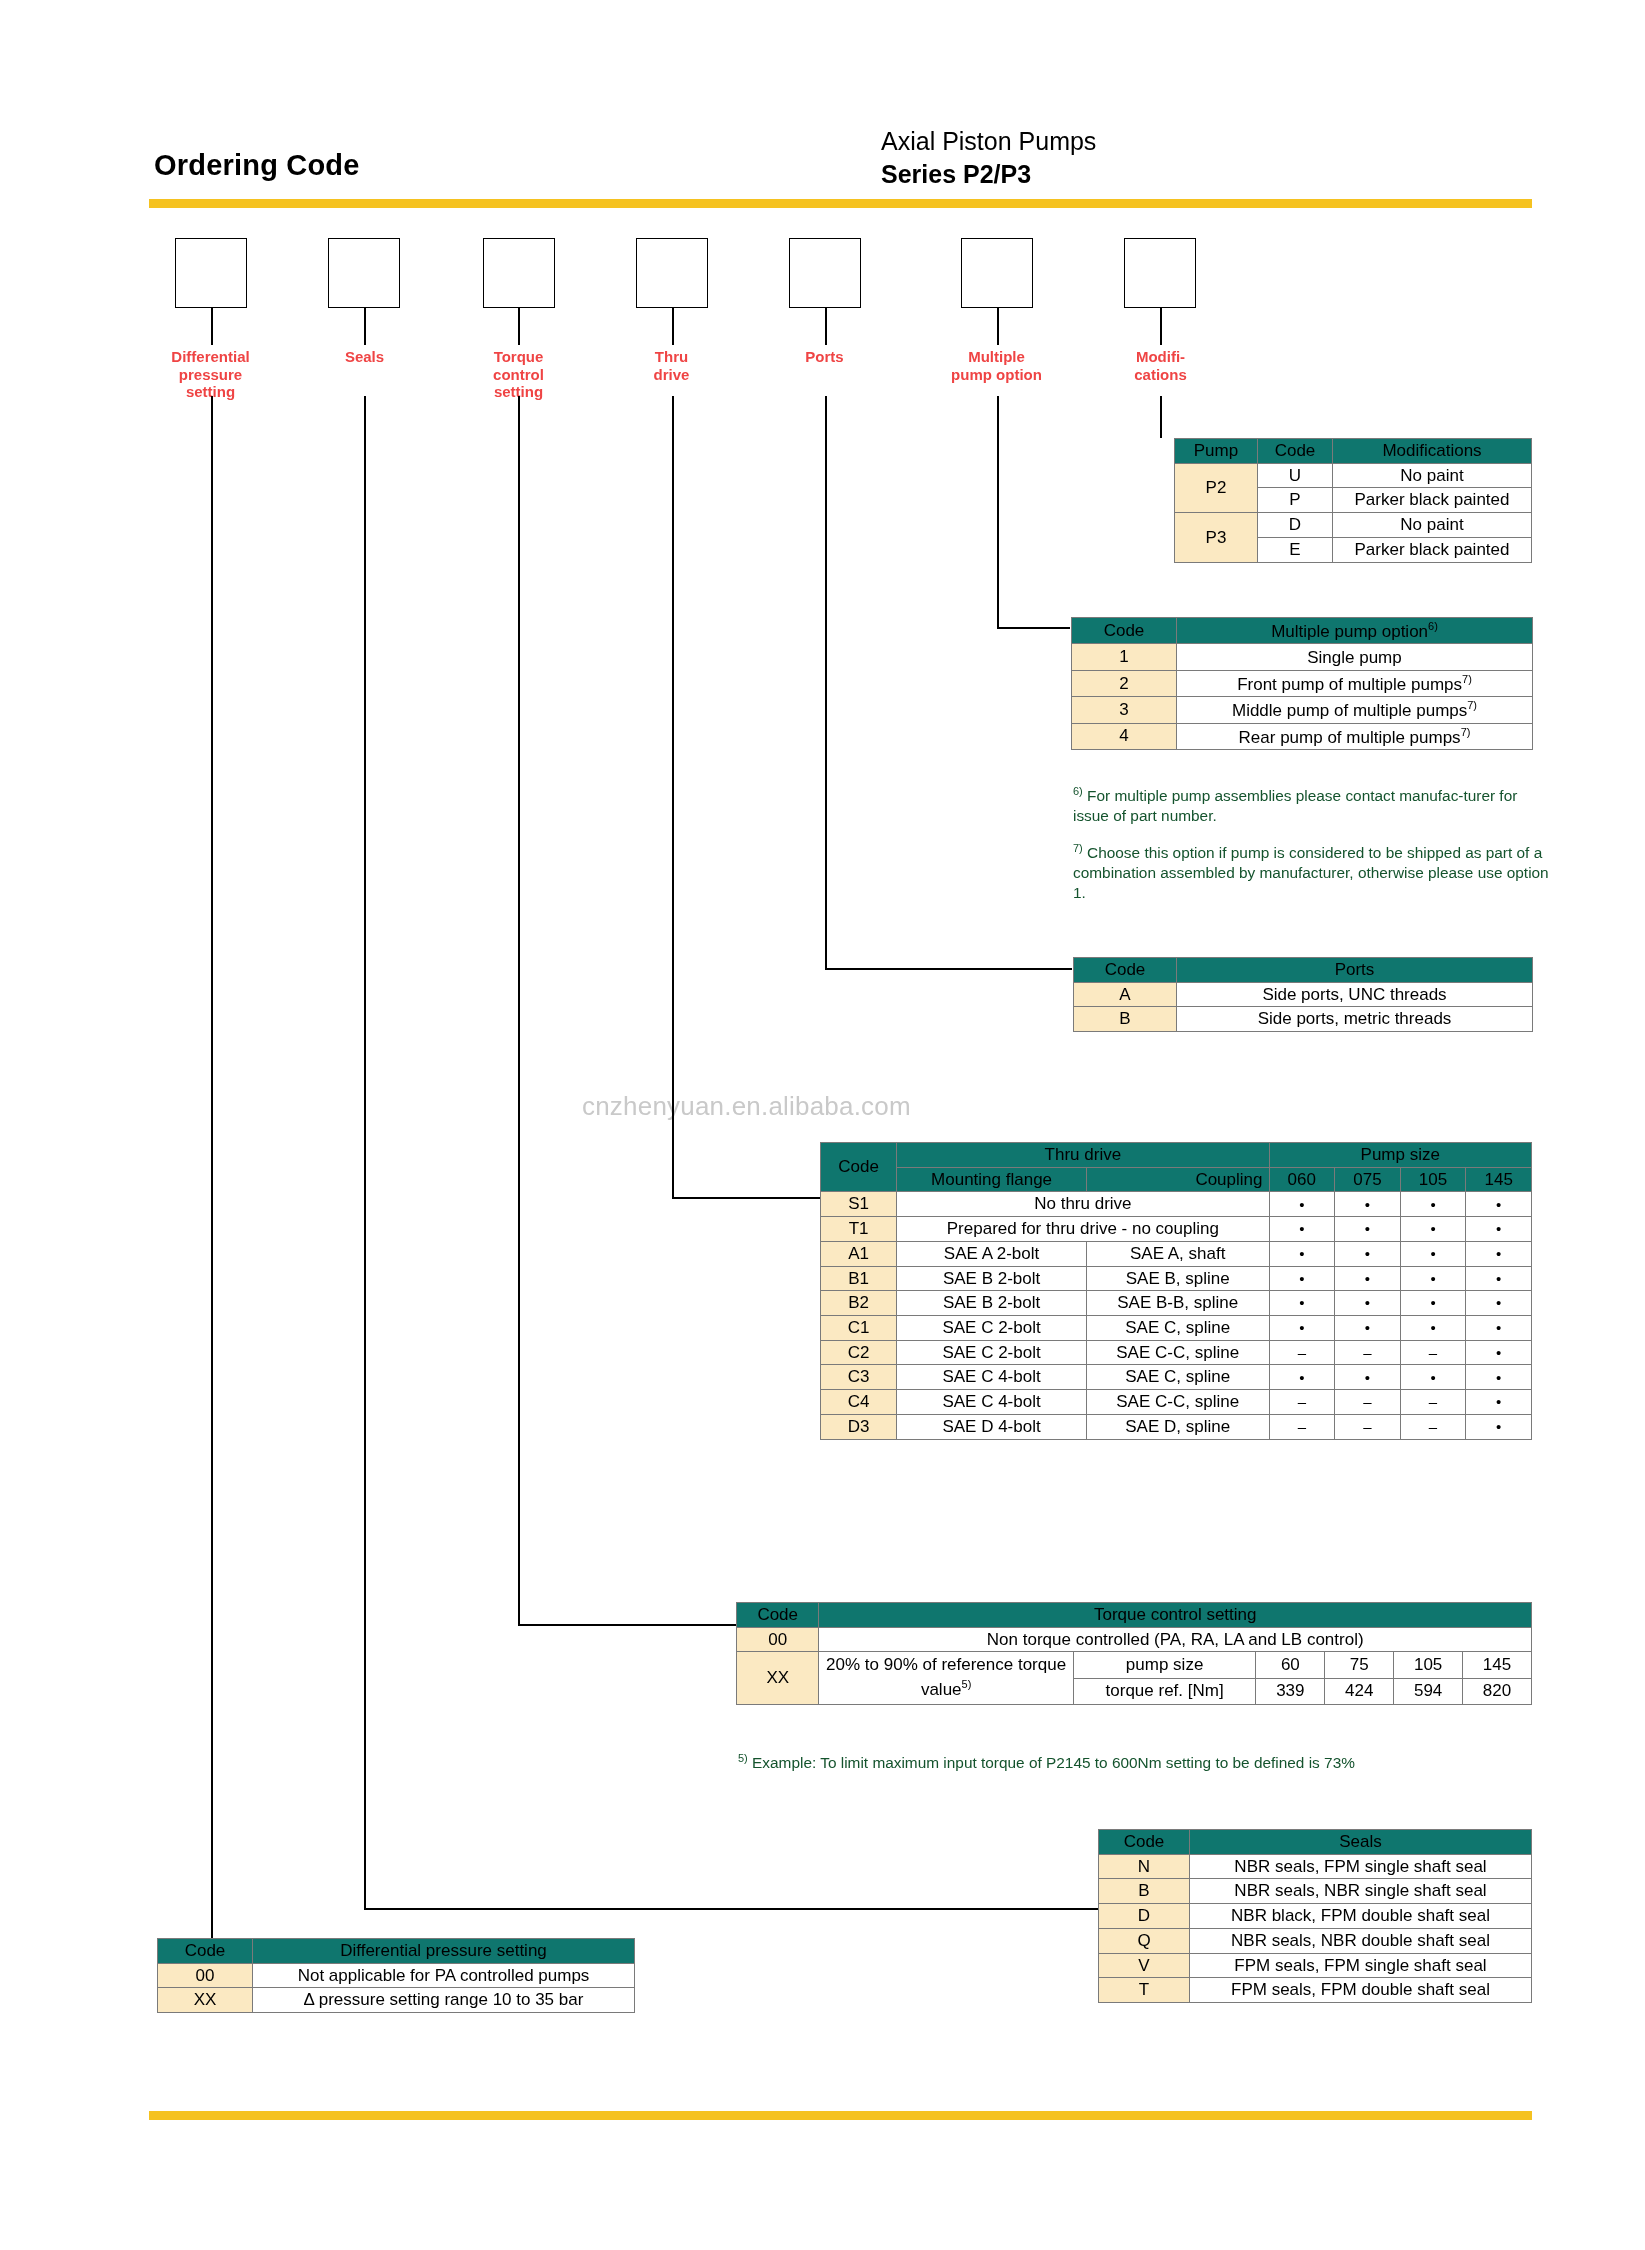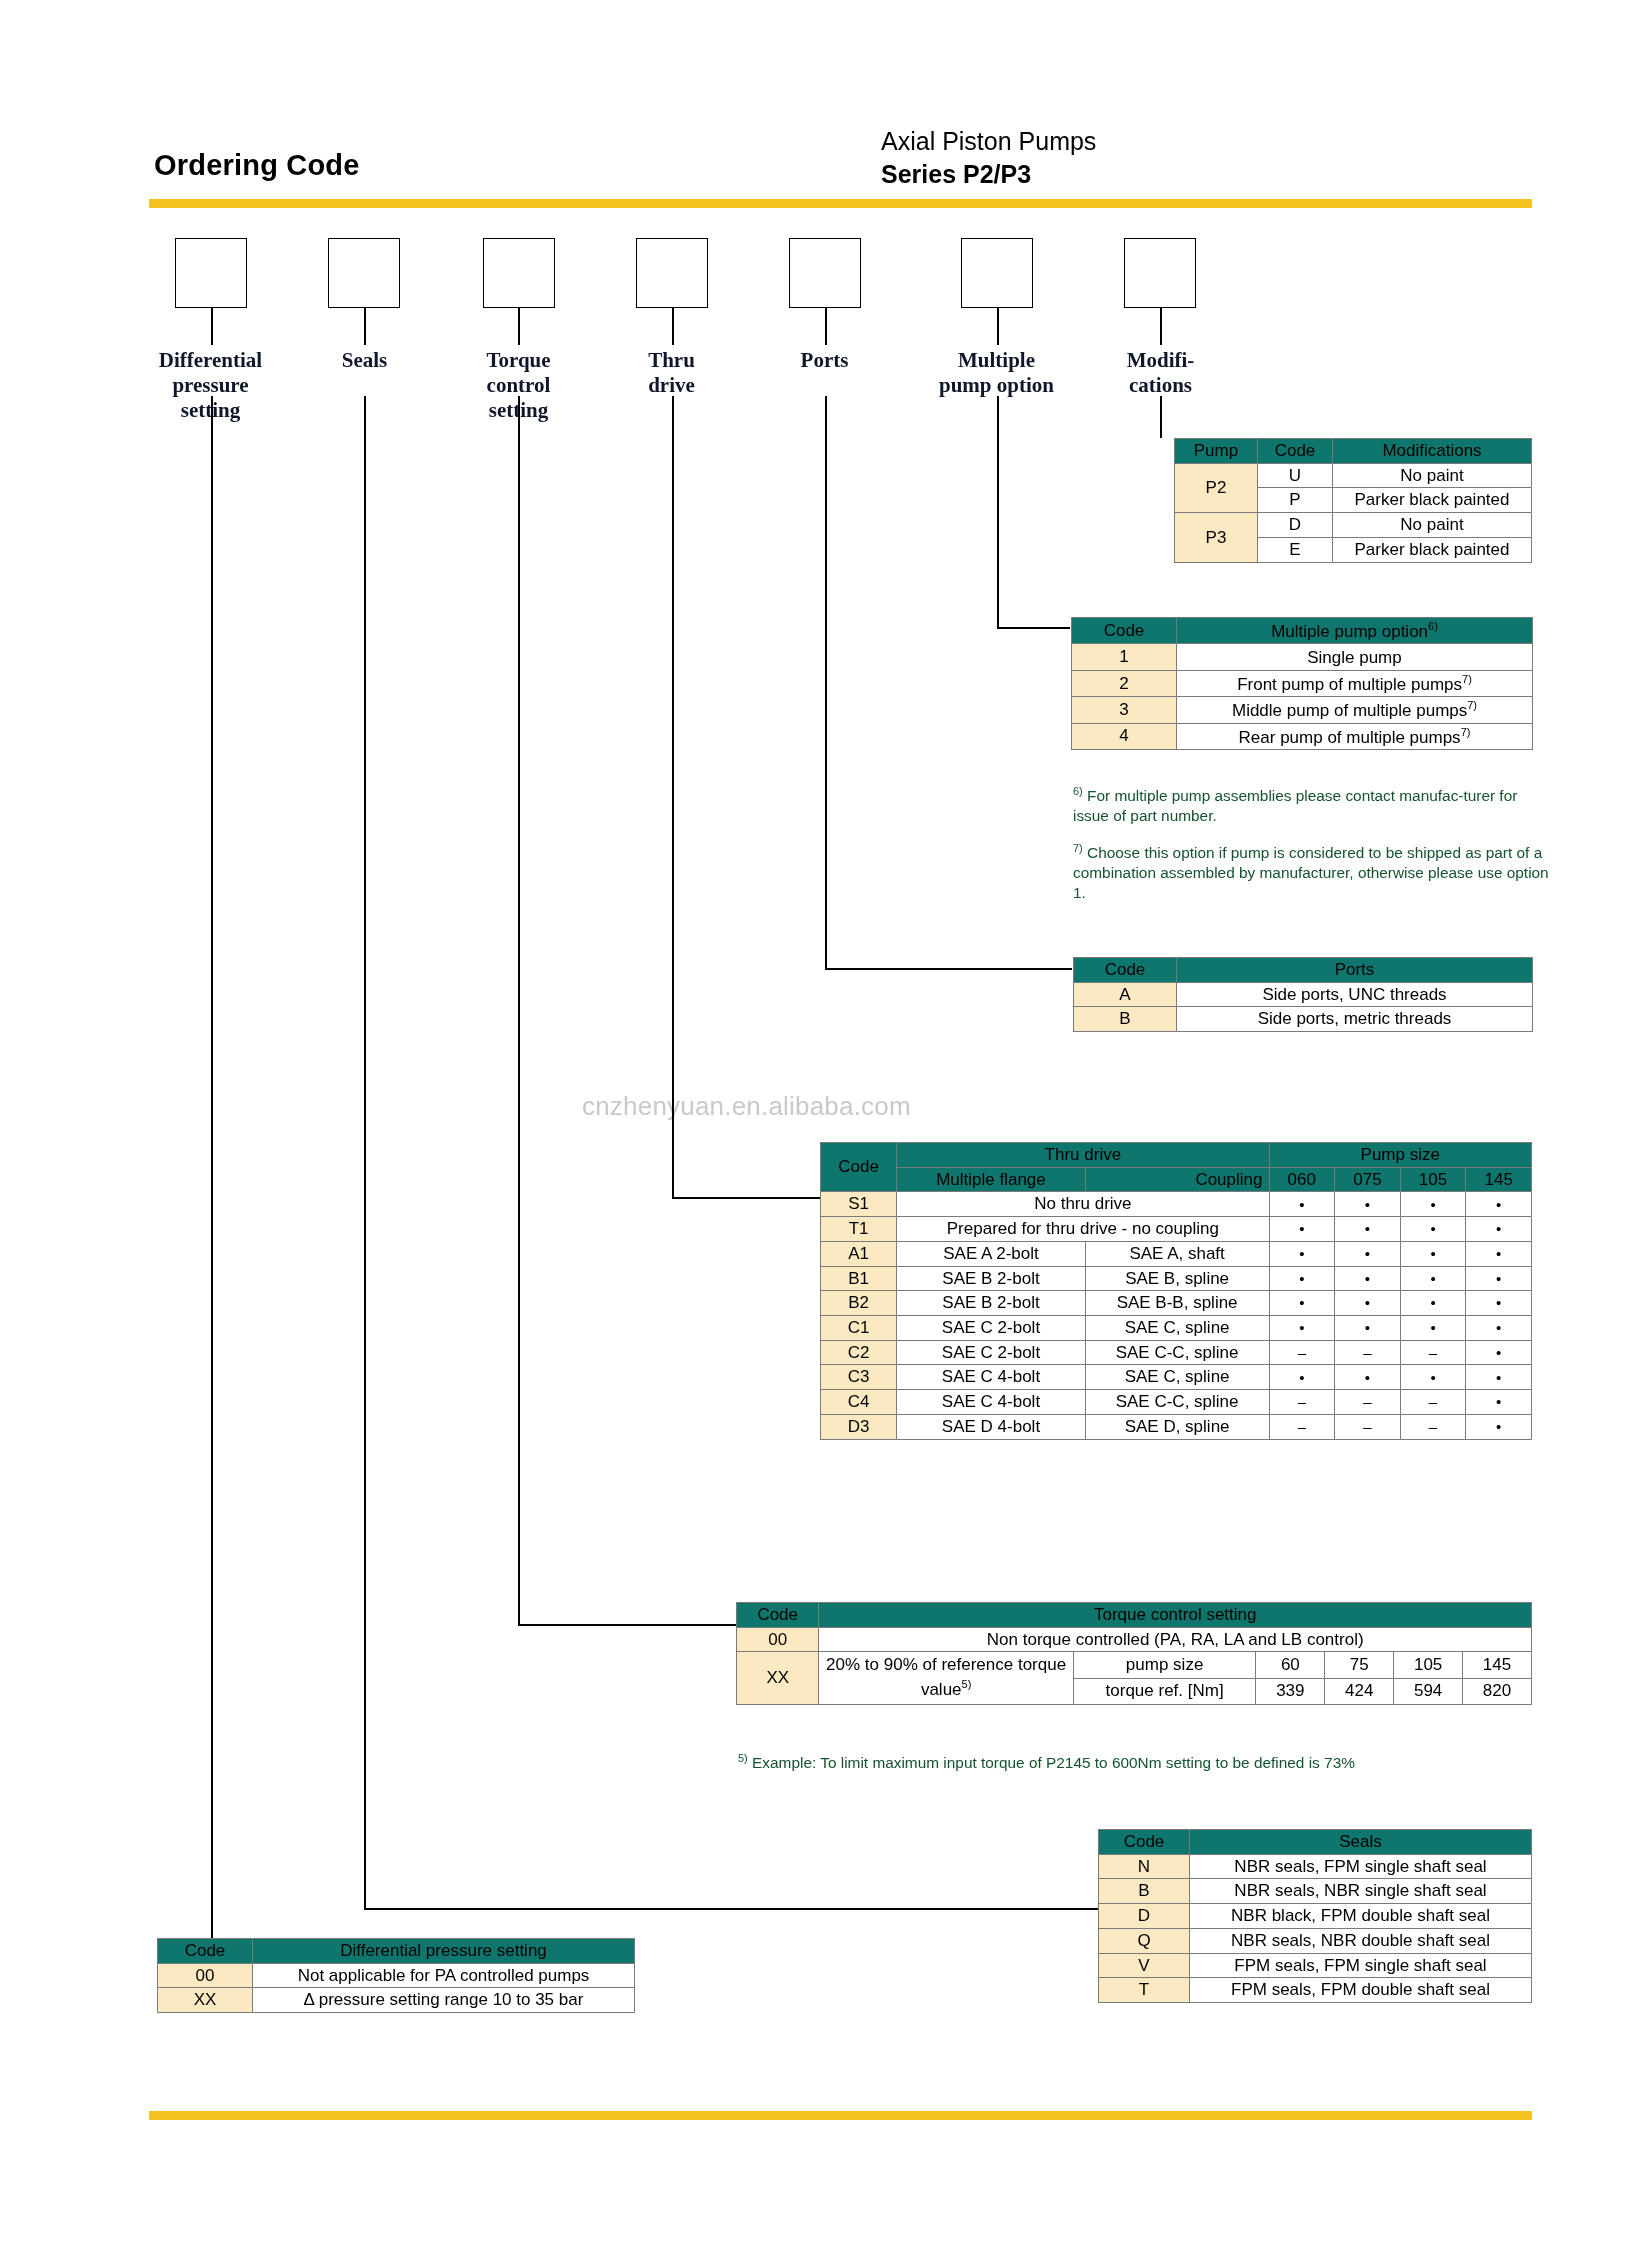--- a/index.html
+++ b/index.html
@@ -31,22 +31,22 @@
     background:#f5c220;
   }
 
   
   .codebox{
     position:absolute;width:72px;height:70px;
     border:1.6px solid #000;background:#fff;box-sizing:border-box;
   }
   
   .colcap{
-    position:absolute;font-size:21px;font-weight:bold;color:#0f172a;
-    line-height:1.18;text-align:center;white-space:pre-line;font-family:Liberation Serif, serif;
+    position:absolute;font-size:15px;font-weight:bold;color:#ef4444;
+    line-height:1.18;text-align:center;white-space:pre-line;
   }
 
   
   .vline{position:absolute;width:1.6px;background:#000;}
   .hline{position:absolute;height:1.6px;background:#000;}
 
   
   table.tbl{
     position:absolute;border-collapse:collapse;background:#fff;
     font-size:17px;color:#000;
@@ -229,21 +229,21 @@
     </table>
 
   <table class="tbl" style="left:820px;top:1142px;width:712px;">
     <tbody>
         <tr>
       <td class="hd" rowspan="2" style="width:72px;">Code</td>
       <td class="hd" colspan="2">Thru drive</td>
       <td class="hd" colspan="4">Pump size</td>
     </tr>
     <tr>
-      <td class="hd" style="width:195px;">Multiple flange</td>
+      <td class="hd" style="width:195px;">Mounting flange</td>
       <td class="hd" style="width:185px;text-align:right;">Coupling</td>
       <td class="hd" style="width:62px;">060</td>
       <td class="hd" style="width:62px;">075</td>
       <td class="hd" style="width:62px;">105</td>
       <td class="hd" style="width:62px;">145</td>
     </tr>
 
     <tr>
       <td class="cd">S1</td>
       <td class="wt" colspan="2">No thru drive</td>

